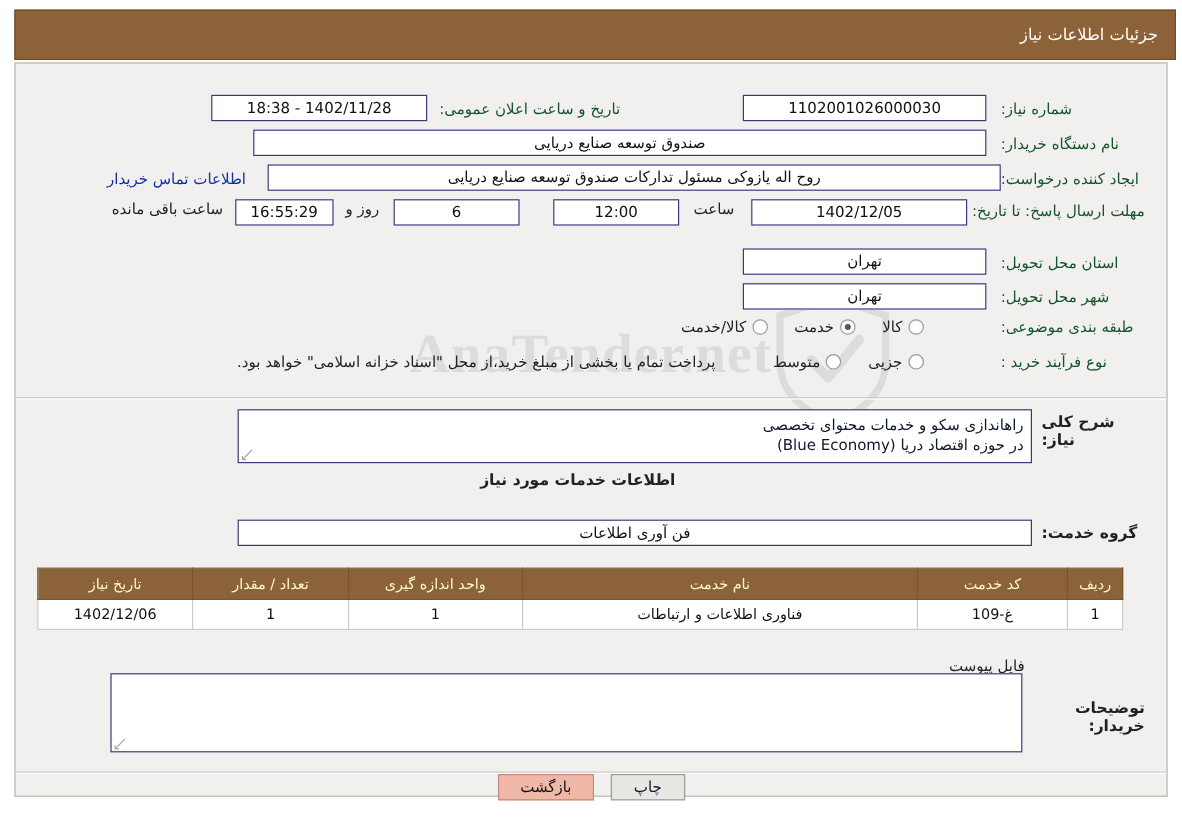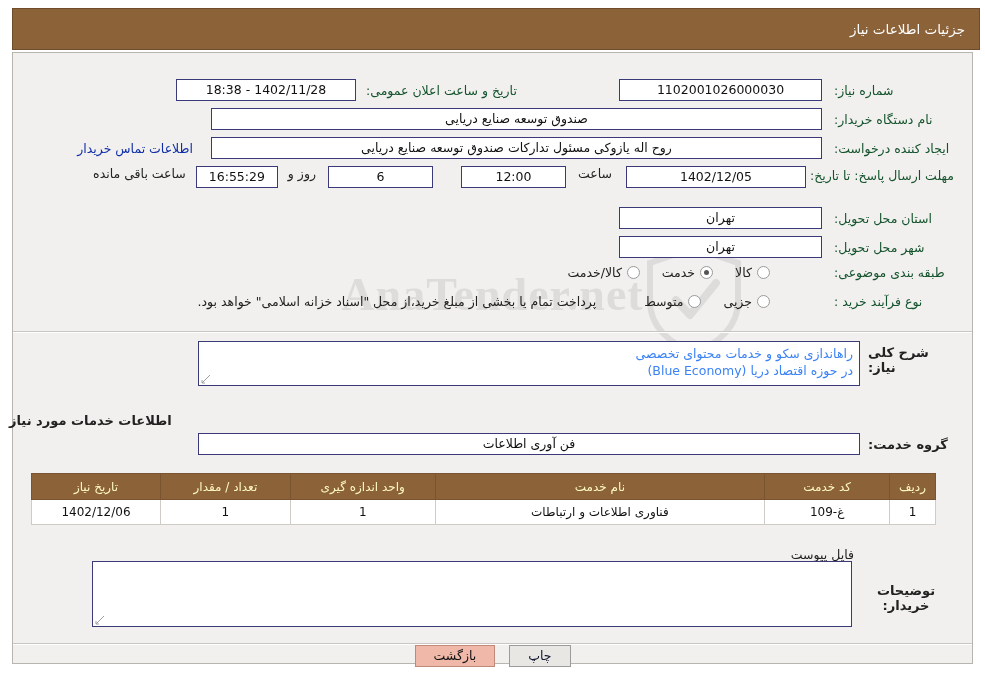--- a/index.html
+++ b/index.html
@@ -112,21 +112,21 @@
     right: 0; left: 0;
     border-top: 1px solid #c9c6c1;
     border-bottom: 1px solid #ffffff;
     height: 0;
   }
   
   .ta {
     border: 1px solid #3a3a7a;
     background: #ffffff;
     font-size: 12.5px;
-    color: #3b82f6;
+    color: #0f172a;
     padding: 3px 6px;
     text-align: right;
     position: relative;
     overflow: hidden;
     line-height: 17px;
   }
   .ta .grip {
     position: absolute;
     left: 2px; bottom: 1px;
     width: 10px; height: 10px;
@@ -194,21 +194,21 @@
         <div class="fld" style="width:180px; margin-right:10px;">1402/11/28 - 18:38</div>
       </div>
 
       <div class="row" style="top:55px; right:18px; width:945px;">
         <div class="lbl" style="width:120px; text-align:left;">نام دستگاه خریدار:</div>
         <div class="fld rt" style="width:611px; margin-right:12px; text-align:center;">صندوق توسعه صنایع دریایی</div>
       </div>
 
       <div class="row" style="top:84px; right:18px; width:945px;">
         <div class="lbl" style="width:120px; text-align:left;">ایجاد کننده درخواست:</div>
-        <div class="fld" style="width:611px; margin-right:12px;">روح اله یازوکی مسئول تدارکات صندوق توسعه صنایع دریایی</div>
+        <div class="fld" style="width:611px; ">روح اله یازوکی مسئول تدارکات صندوق توسعه صنایع دریایی</div>
         <a href="#" class="link" style="margin-right:18px;">اطلاعات تماس خریدار</a>
       </div>
 
       <div class="row" style="top:113px; right:18px; width:945px; align-items:flex-start;">
         <div class="lbl" style="width:120px; text-align:left; line-height:16px; padding-top:2px;">مهلت ارسال پاسخ: تا تاریخ:</div>
         <div class="fld" style="width:180px; margin-right:28px;">1402/12/05</div>
         <span class="inline-txt" style="margin-right:14px;">ساعت</span>
         <div class="fld" style="width:105px; margin-right:12px;">12:00</div>
         <div class="fld" style="width:105px; margin-right:28px;">6</div>
         <span class="inline-txt" style="margin-right:12px;">روز و</span>
@@ -268,21 +268,21 @@
         <div>راهاندازی سکو و خدمات محتوای تخصصی</div>
         <div>در حوزه اقتصاد دریا (Blue Economy)</div>
         <svg class="grip" viewBox="0 0 10 10">
           <path d="M9 1 L1 9" stroke="#555" stroke-width="1" fill="none"></path>
           <path d="M1 9 L1 6 M1 9 L4 9" stroke="#555" stroke-width="1" fill="none"></path>
         </svg>
       </div>
     </div>
 
     <div style="position:absolute; top:340px; right:18px; width:945px;">
-      <div class="hdr-bold" style="text-align:left;margin-top:20px;">اطلاعات خدمات مورد نیاز</div>
+      <div class="hdr-bold" style="text-align:center;">اطلاعات خدمات مورد نیاز</div>
     </div>
 
     <div class="row" style="top:380px; right:18px; width:945px;">
       <div class="hdr-bold" style="width:86px; text-align:left;">گروه خدمت:</div>
       <div class="fld" style="width:662px; margin-right:8px;">فن آوری اطلاعات</div>
     </div>
 
     <div style="position:absolute; top:420px; right:36px; width:905px;">
       <table class="grid">
         <thead>
@@ -306,21 +306,21 @@
           </tr>
         </tbody>
       </table>
     </div>
 
     <div style="position:absolute; top:491px; right:18px; width:945px; text-align:right;">
       <span class="inline-txt" style="margin-right:100px;">فایل پیوست</span>
     </div>
 
     <div class="row" style="top:508px; right:18px; width:945px; align-items:flex-start;">
-      <div class="hdr-bold" style="width:96px; text-align:center; padding-top:22px;">توضیحات خریدار:</div>
+      <div class="hdr-bold" style="width:96px; text-align:right; padding-top:22px;">توضیحات خریدار:</div>
       <div class="ta" style="width:760px; height:66px; margin-right:6px;">
         <svg class="grip" viewBox="0 0 10 10">
           <path d="M9 1 L1 9" stroke="#555" stroke-width="1" fill="none"></path>
           <path d="M1 9 L1 6 M1 9 L4 9" stroke="#555" stroke-width="1" fill="none"></path>
         </svg>
       </div>
     </div>
 
     <div class="hr" style="top:590px;"></div>
 

